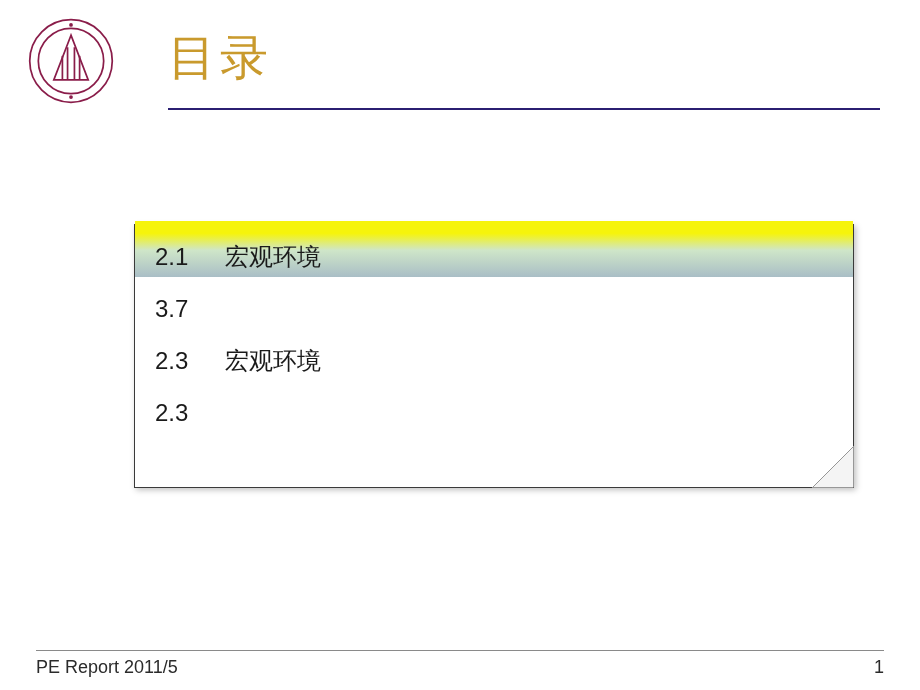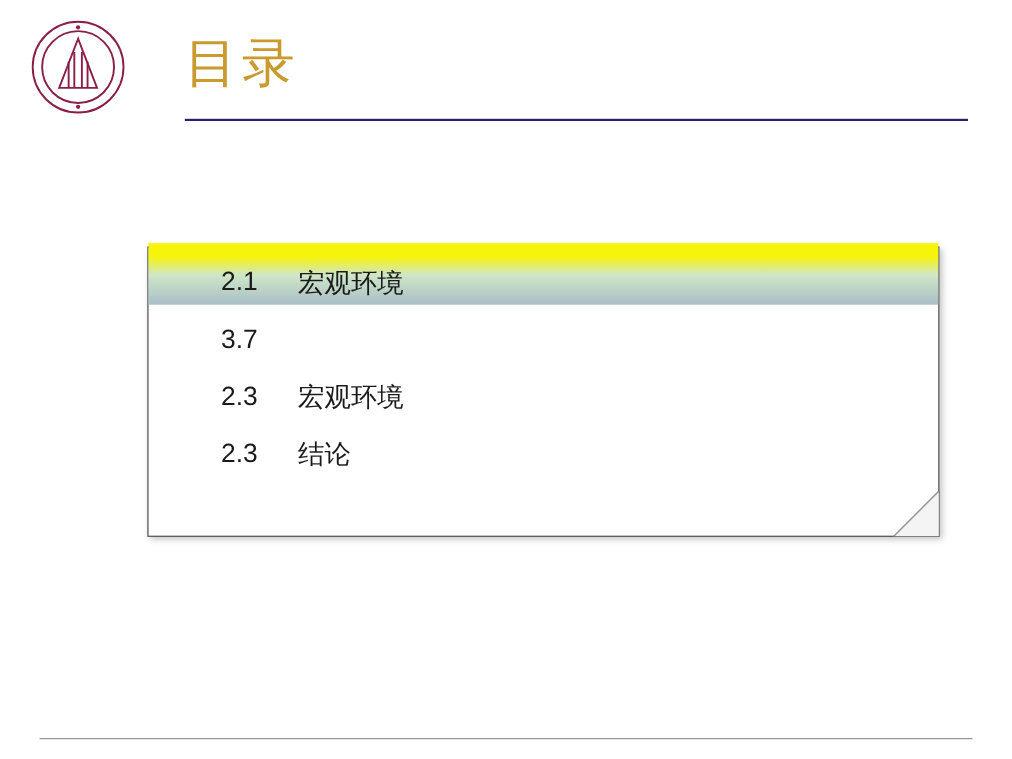--- a/index.html
+++ b/index.html
@@ -54,21 +54,20 @@
       left: 0;
       right: 0;
       height: 56px;
       background: linear-gradient(to bottom, #f6f40b 0%, #f6f40b 22%, #cfe6c8 52%, #a9bec6 100%);
     }
     .toc-items {
       position: absolute;
       top: 6px;
       left: 20px;
       right: 36px;
-      margin-left: 46px;
     }
     .toc-row {
       display: flex;
       align-items: center;
       height: 52px;
       font-size: 24px;
       color: #1a1a1a;
     }
     .toc-row.first { font-family: "SimHei", sans-serif; }
     .toc-num { width: 70px; }
@@ -133,27 +132,30 @@
     </div>
     <div class="toc-row">
       <span class="toc-num">3.7</span>
     </div>
     <div class="toc-row">
       <span class="toc-num">2.3</span>
       <span class="toc-label">宏观环境</span>
     </div>
     <div class="toc-row">
       <span class="toc-num">2.3</span>
-      <span class="toc-label">结论</span>
     </div>
   </div>
   <div class="fold">
     <svg viewBox="0 0 42 42">
       <polygon points="0,42 42,42 42,0" fill="#ffffff"></polygon>
       <polygon points="0,42 42,0 42,42" fill="#f4f4f4" stroke="#3a3a3a" stroke-width="1"></polygon>
       <polygon points="0,42 42,0 8,34" fill="#e6e6e6" stroke="#9a9a9a" stroke-width="0.8"></polygon>
     </svg>
   </div>
 </div>
 
 <div class="footer">
   <div class="footer-rule"></div>
+  <div class="footer-line">
+    <span>PE Report  2011/5</span>
+    <span>1</span>
+  </div>
 </div>
 
 </body></html>

